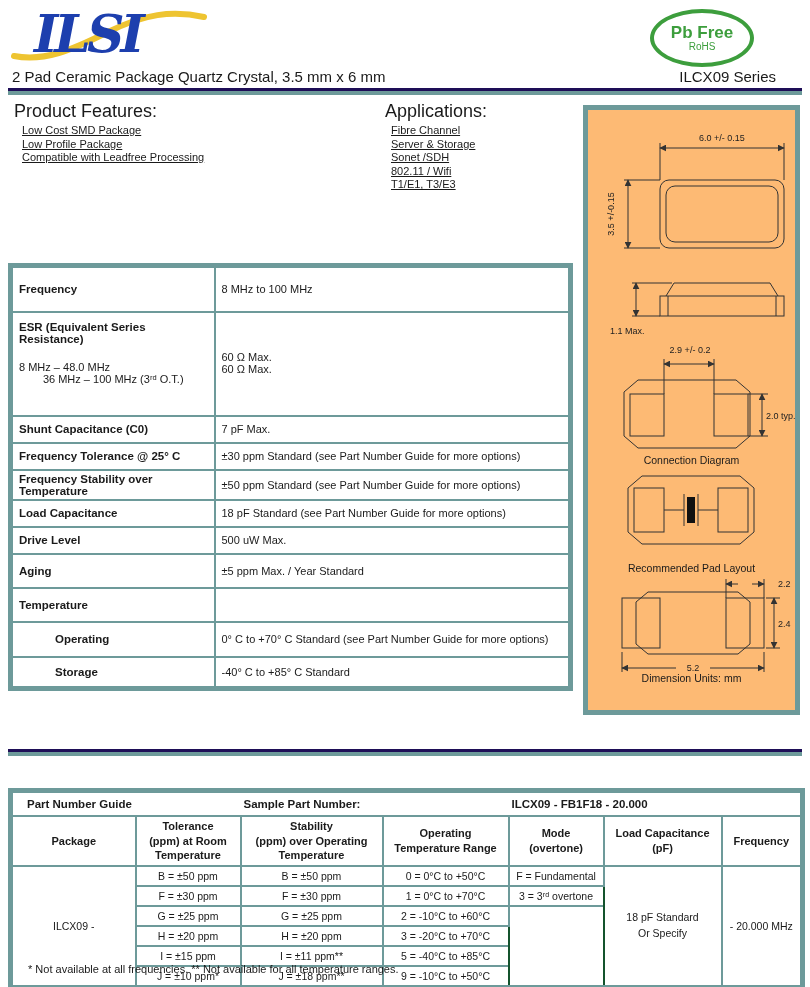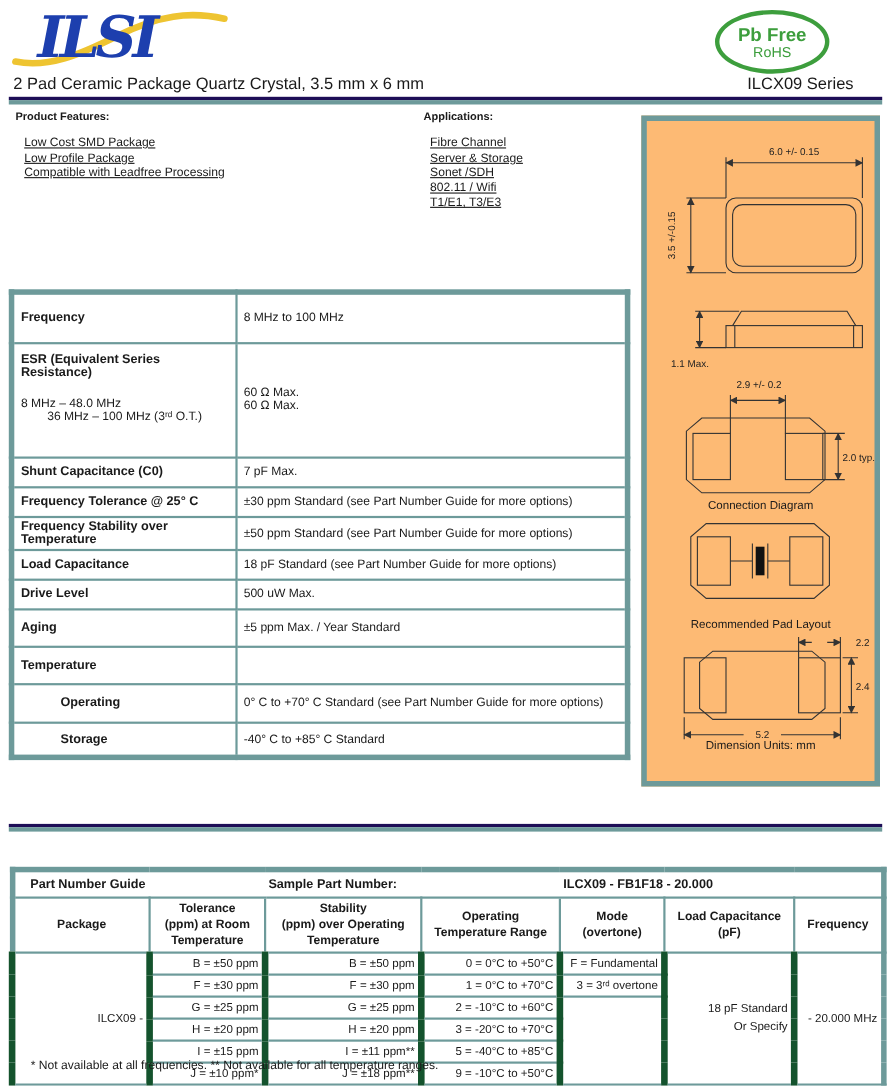--- a/index.html
+++ b/index.html
@@ -5,30 +5,30 @@
   html,body{margin:0;padding:0;background:#fff;}
   #page{position:relative;width:810px;height:987px;background:#ffffff;
         font-family:"Liberation Sans","DejaVu Sans",sans-serif;color:#1a1a1a;overflow:hidden;}
   .abs{position:absolute;}
 
   
   #logo-wrap{left:10px;top:4px;width:200px;height:62px;}
   #pb-badge{left:650px;top:9px;width:96px;height:50px;border:4px solid #3d9e3d;border-radius:50%;
             display:flex;flex-direction:column;align-items:center;justify-content:center;line-height:1;}
   #pb-badge .l1{color:#3d9e3d;font-weight:bold;font-size:17px;}
-  #pb-badge .l2{color:#3d9e3d;font-size:13px;margin-top:1px;}
+  #pb-badge .l2{color:#3d9e3d;font-size:10px;margin-top:1px;}
   #title-left{left:12px;top:68px;font-size:15px;}
   #title-right{right:34px;top:68px;font-size:15px;}
   .sep{left:8px;width:794px;}
   .sep .navy{height:3px;background:#1e0e57;}
   .sep .teal{height:4px;background:#6d9a9a;}
   #sep1{top:88px;} #sep2{top:749px;}
 
   
-  .sec-head{font-size:10px;font-weight:bold;}
+  .sec-head{font-size:18px;font-weight:normal;}
   #features-head{left:14px;top:101px;}
   #apps-head{left:385px;top:101px;text-align:center;}
   .sec-list{font-size:11px;line-height:13.5px;text-decoration:underline;}
   #features-list{left:22px;top:124px;}
   #apps-list{left:391px;top:124px;}
 
   
   #spec-table{left:8px;top:263px;width:560px;border-collapse:collapse;table-layout:fixed;
               border:5px solid #6d9a9a;font-size:11px;}
   #spec-table td{border:2px solid #6d9a9a;vertical-align:middle;padding:2px 6px;}
@@ -47,22 +47,22 @@
   .dimtxt{font-family:"Liberation Sans","DejaVu Sans",sans-serif;font-size:9px;fill:#222;}
   .diag-title{position:absolute;width:100%;text-align:center;font-size:10.5px;color:#1a1a1a;}
 
   
   #png-table{left:8px;top:788px;width:792px;border-collapse:collapse;table-layout:fixed;
              border:5px solid #6d9a9a;font-size:10.5px;}
   #png-table td,#png-table th{padding:1px 3px;}
   #png-table .guide td{border-bottom:2px solid #6d9a9a;font-weight:bold;font-size:11.5px;height:20px;}
   #png-table th{border:2px solid #6d9a9a;font-weight:bold;font-size:11px;white-space:pre-line;
                 height:46px;vertical-align:middle;text-align:center;line-height:1.35;}
-  #png-table td.c{border-left:6px solid #14532d;border-right:2px solid #6d9a9a;
-                  text-align:right;height:16px;}
+  #png-table td.c{border-left:2px solid #14532d;border-right:2px solid #6d9a9a;
+                  text-align:center;height:16px;}
   #png-table td.div{border-bottom:2px solid #6d9a9a;}
   #png-table td.span-cell{white-space:pre-line;line-height:1.5;}
   #footnote{left:28px;top:963px;font-size:11px;}
 </style>
 </head>
 <body>
 
 <div id="page">
 
   <div class="abs" id="logo-wrap">

